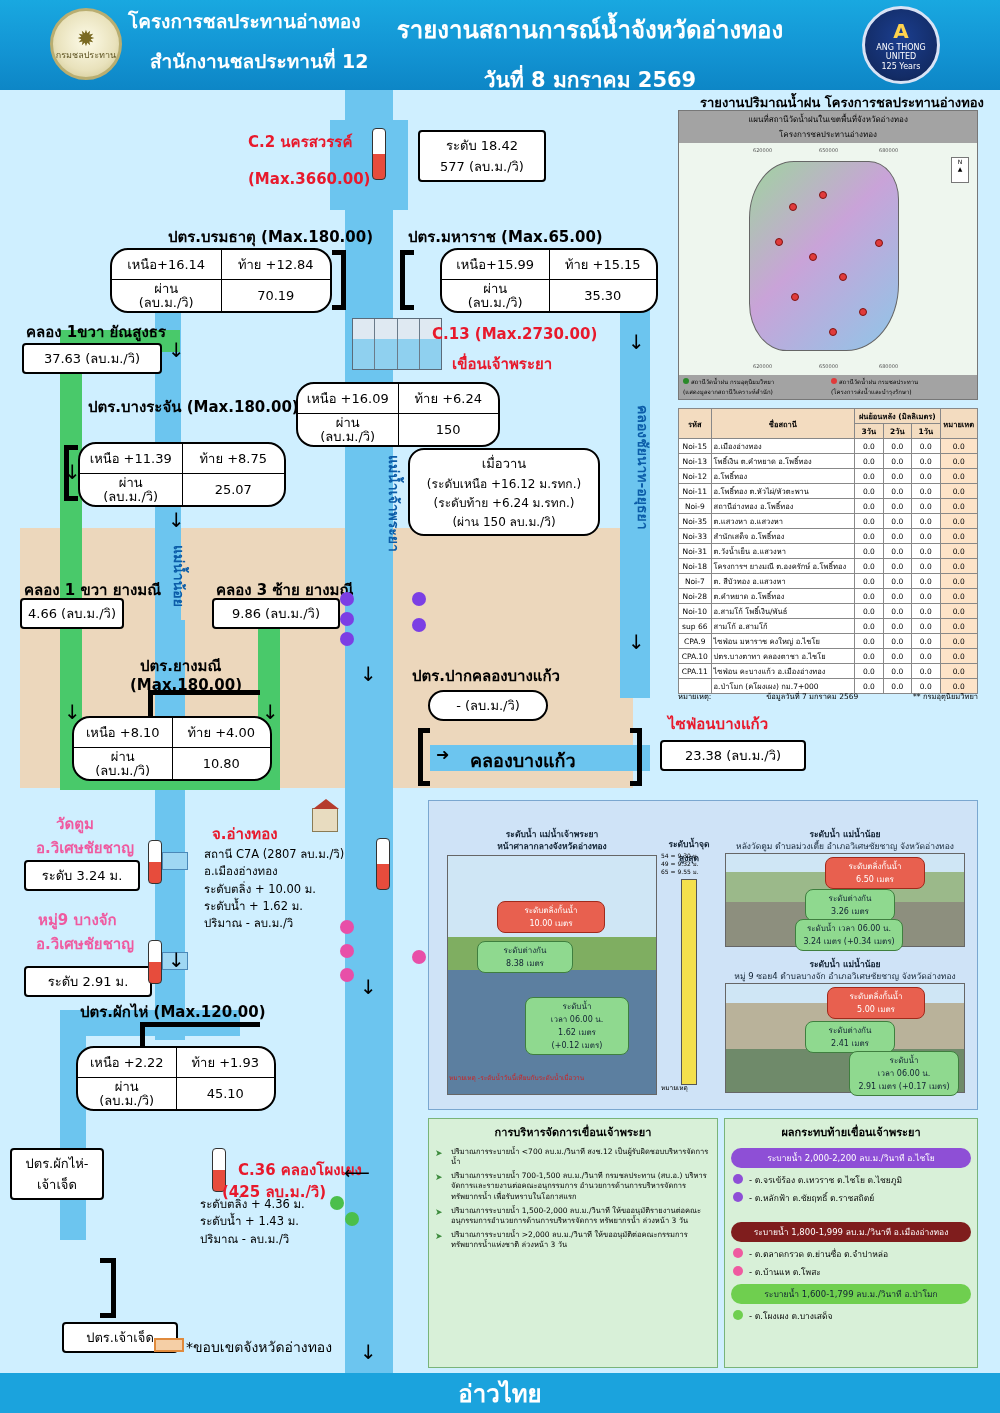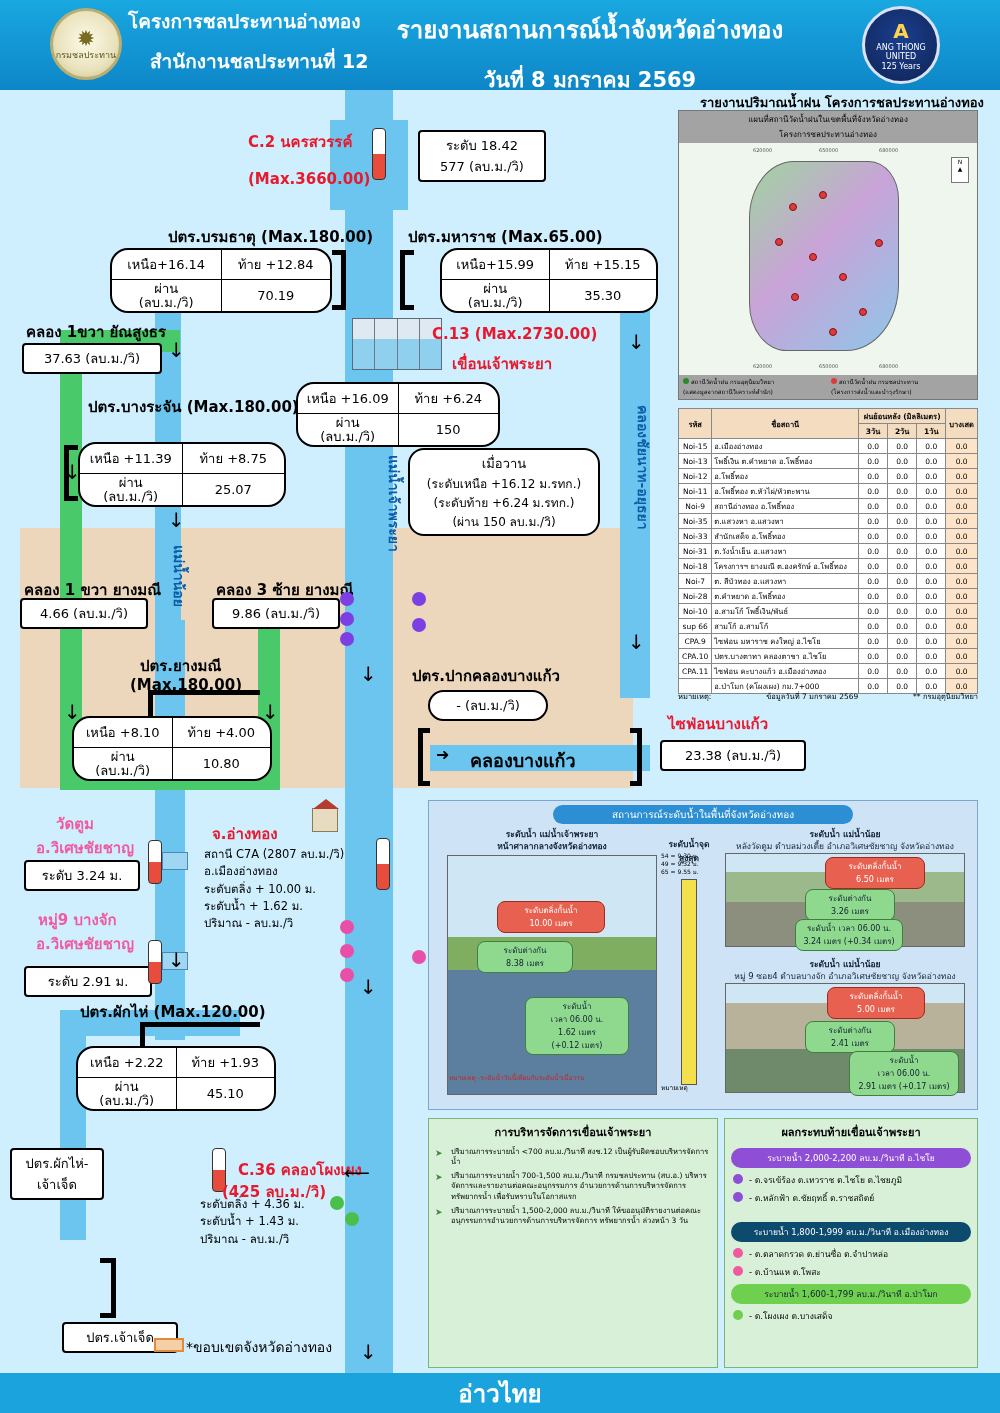--- a/index.html
+++ b/index.html
@@ -143,21 +143,21 @@
   
   #mgmtPanel { left:428px; top:1118px; width:290px; height:250px; background:#d8f0d8; border:1px solid #79b479;}
   #mgmtPanel .t { text-align:center; font-size:11px; font-weight:bold; padding:4px; }
   #mgmtPanel .item { font-size:7.5px; padding:2px 6px 2px 22px; position:relative; line-height:1.35;}
   #mgmtPanel .item:before{ content:"➤"; position:absolute; left:6px; top:2px; color:#3d8b3d; font-size:9px;}
 
   #impactPanel { left:724px; top:1118px; width:254px; height:250px; background:#d8f0d8; border:1px solid #79b479;}
   #impactPanel .t { text-align:center; font-size:11px; font-weight:bold; padding:4px;}
   .pill { margin:3px 6px; border-radius:12px; font-size:8.5px; text-align:center; padding:3px; color:#fff;}
   .pill.purple{ background:#8e4fd6;}
-  .pill.pink{ background:#0c4a6e;margin-top:15px;}
+  .pill.pink{ background:#7f1d1d;margin-top:15px;}
   .pill.green{ background:#6fcf4f; color:#123;}
   .bullet { font-size:8.5px; padding:2px 6px 2px 24px; position:relative;}
   .bullet .d{ position:absolute; left:8px; top:3px; width:10px; height:10px; border-radius:50%;}
 </style>
 </head>
 <body>
 
 <div id="header" class="abs">
   <div class="seal abs">
     <div>
@@ -275,21 +275,21 @@
     <div>ท้าย +8.75</div>
   </div>
   <div class="row2">
     <div class="cap"><span>ผ่าน</span><br><span>(ลบ.ม./วิ)</span></div>
     <div class="val">25.07</div>
   </div>
 </div>
 <div class="abs bracket" style="left:64px; top:445px; width:14px; height:56px;"></div>
 
 <div class="abs lbl" style="left:24px; top:578px;">คลอง 1 ขวา ยางมณี</div>
-<div class="abs box" style="left:20px; top:598px; width:128px;">4.66  (ลบ.ม./วิ)</div>
+<div class="abs box" style="left:20px; top:598px; width:104px;">4.66  (ลบ.ม./วิ)</div>
 
 <div class="abs lbl" style="left:216px; top:578px;">คลอง 3 ซ้าย ยางมณี</div>
 <div class="abs box" style="left:212px; top:598px; width:128px;">9.86  (ลบ.ม./วิ)</div>
 
 <div class="abs dotv" style="left:340px;top:592px;"></div>
 <div class="abs dotv" style="left:340px;top:612px;"></div>
 <div class="abs dotv" style="left:340px;top:632px;"></div>
 <div class="abs dotv" style="left:412px;top:592px;"></div>
 <div class="abs dotv" style="left:412px;top:618px;"></div>
 <div class="abs dotp" style="left:340px;top:920px;"></div>
@@ -431,21 +431,21 @@
   </div>
 </div>
 
 <div id="rainTable" class="abs">
   <table>
     <thead>
       <tr>
         <th rowspan="2">รหัส</th>
         <th rowspan="2">ชื่อสถานี</th>
         <th colspan="3">ฝนย้อนหลัง (มิลลิเมตร)</th>
-        <th rowspan="2">บางเสด</th>
+        <th rowspan="2">หมายเหต</th>
       </tr>
       <tr>
         <th>3วัน</th>
         <th>2วัน</th>
         <th>1วัน</th>
       </tr>
     </thead>
     <tbody id="rainBody">
         <tr>
           <td class="num">Noi-15</td>
@@ -586,21 +586,20 @@
       </tbody>
   </table>
 </div>
 <div id="rainFoot" class="abs">
   <span>หมายเหตุ:</span>
   <span>ข้อมูลวันที่     7 มกราคม 2569</span>
   <span>** กรมอุตุนิยมวิทยา</span>
 </div>
 
 <div id="photoPanel" class="abs">
-  <div class="hdr">สถานการณ์ระดับน้ำในพื้นที่จังหวัดอ่างทอง</div>
 
   <div class="tagTitle" style="left:18px; top:26px; width:210px;">ระดับน้ำ  แม่น้ำเจ้าพระยา</div>
   <div class="tagTitle" style="left:18px; top:38px; width:210px;">หน้าศาลากลางจังหวัดอ่างทอง</div>
   <div class="photoImg" style="left:18px; top:54px; width:210px; height:240px;
        background:linear-gradient(180deg,#cfe6f5 0 34%, #7fae61 34% 48%, #5c7fa0 48% 100%);"></div>
   <div class="tagRed" style="left:68px; top:100px; width:108px;">
     <span>ระดับตลิ่งกั้นน้ำ</span><br>
     <span>10.00 เมตร</span>
   </div>
   <div class="tagGreen" style="left:48px; top:140px; width:96px;">
@@ -657,20 +656,21 @@
     <span>เวลา 06.00 น.</span><br>
     <span>2.91 เมตร  (+0.17 เมตร)</span>
   </div>
 </div>
 
 <div id="mgmtPanel" class="abs">
   <div class="t">การบริหารจัดการเขื่อนเจ้าพระยา</div>
   <div class="item">ปริมาณการระบายน้ำ &lt;700 ลบ.ม./วินาที สงช.12 เป็นผู้รับผิดชอบบริหารจัดการน้ำ</div>
   <div class="item">ปริมาณการระบายน้ำ 700-1,500 ลบ.ม./วินาที กรมชลประทาน (สบ.อ.) บริหารจัดการและรายงานต่อคณะอนุกรรมการ อำนวยการด้านการบริหารจัดการทรัพยากรน้ำ เพื่อรับทราบในโอกาสแรก</div>
   <div class="item">ปริมาณการระบายน้ำ 1,500-2,000 ลบ.ม./วินาที ให้ขออนุมัติรายงานต่อคณะอนุกรรมการอำนวยการด้านการบริหารจัดการ ทรัพยากรน้ำ ล่วงหน้า 3 วัน</div>
+  <div class="item">ปริมาณการระบายน้ำ &gt;2,000 ลบ.ม./วินาที ให้ขออนุมัติต่อคณะกรรมการทรัพยากรน้ำแห่งชาติ ล่วงหน้า 3 วัน</div>
 </div>
 
 <div id="impactPanel" class="abs">
   <div class="t">ผลกระทบท้ายเขื่อนเจ้าพระยา</div>
   <div id="impactBody">
       <div class="pill purple">ระบายน้ำ 2,000-2,200 ลบ.ม./วินาที  อ.ไชโย</div>
       <div class="bullet"><span class="d" style="background: rgb(142, 79, 214);"></span><span>- ต.จรเข้ร้อง ต.เทวราช ต.ไชโย ต.ไชยภูมิ</span></div>
       <div class="bullet"><span class="d" style="background: rgb(142, 79, 214);"></span><span>- ต.หลักฟ้า ต.ชัยฤทธิ์ ต.ราชสถิตย์</span></div>
       <div class="pill pink">ระบายน้ำ 1,800-1,999 ลบ.ม./วินาที  อ.เมืองอ่างทอง</div>
       <div class="bullet"><span class="d" style="background: rgb(239, 90, 160);"></span><span>- ต.ตลาดกรวด ต.ย่านซื่อ ต.จำปาหล่อ</span></div>

